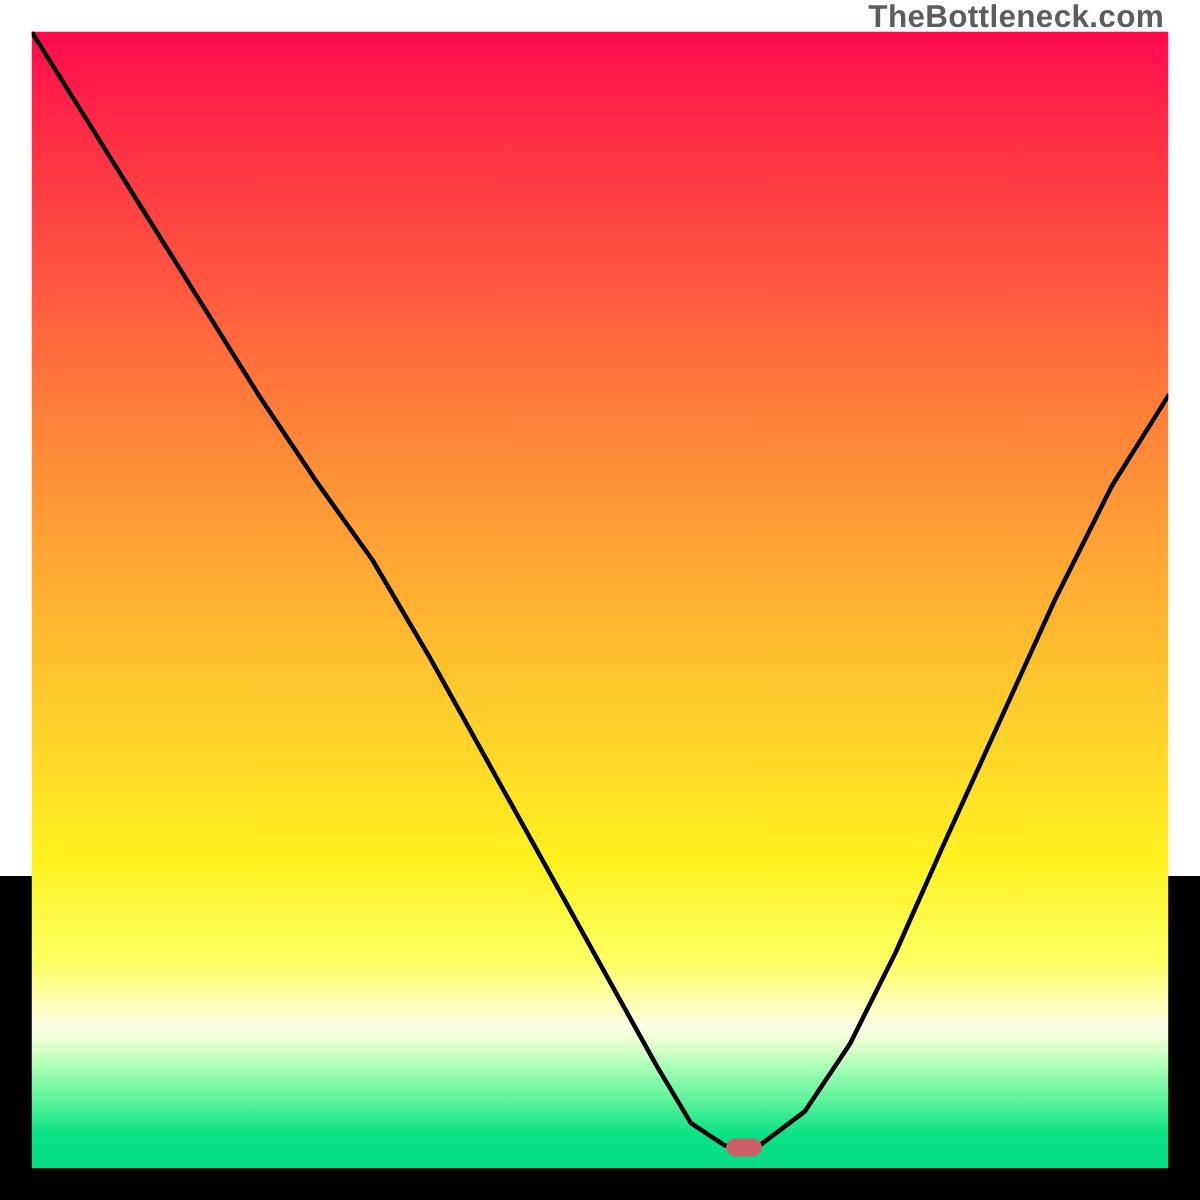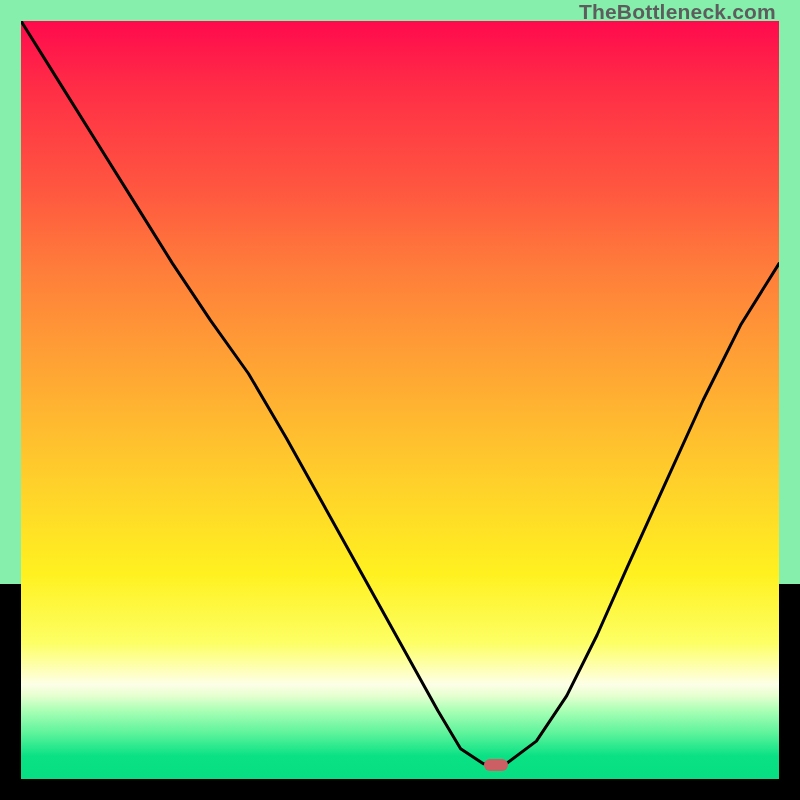--- a/index.html
+++ b/index.html
@@ -9,21 +9,21 @@
     height: 800px;
     background: #000;
     overflow: hidden;
   }
   .frame {
     position: absolute;
     left: 0;
     top: 0;
     width: 800px;
     height: 584px;
-    background: #86efac;
+    background: #ffffff;
   }
   .plot {
     position: absolute;
     left: 21px;
     top: 21px;
     width: 758px;
     height: 758px;
     overflow: hidden;
   }
   .gradient {

